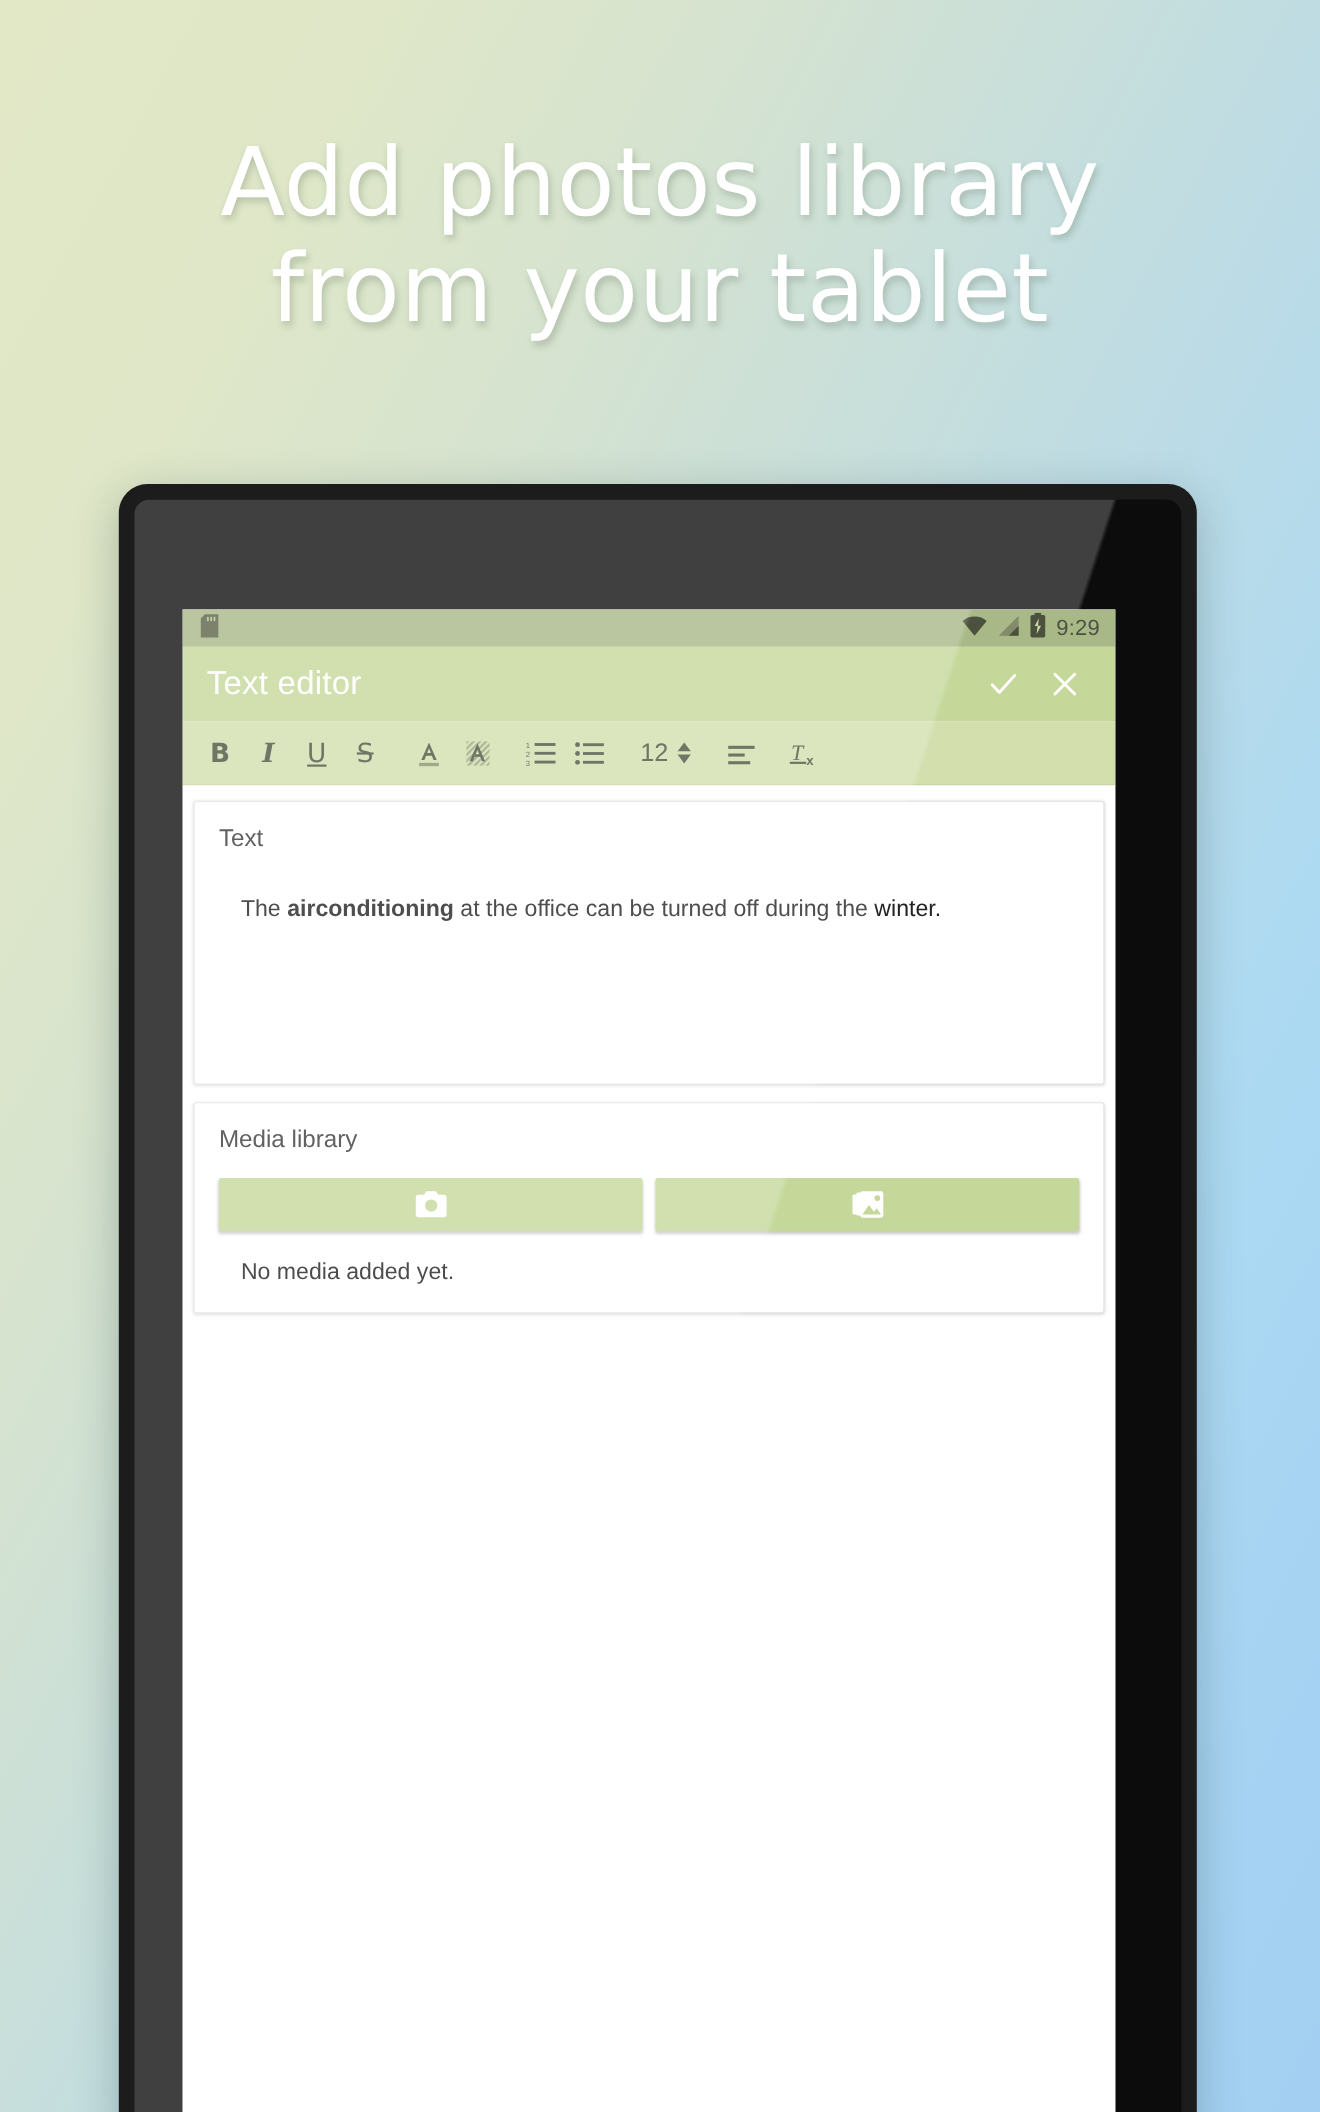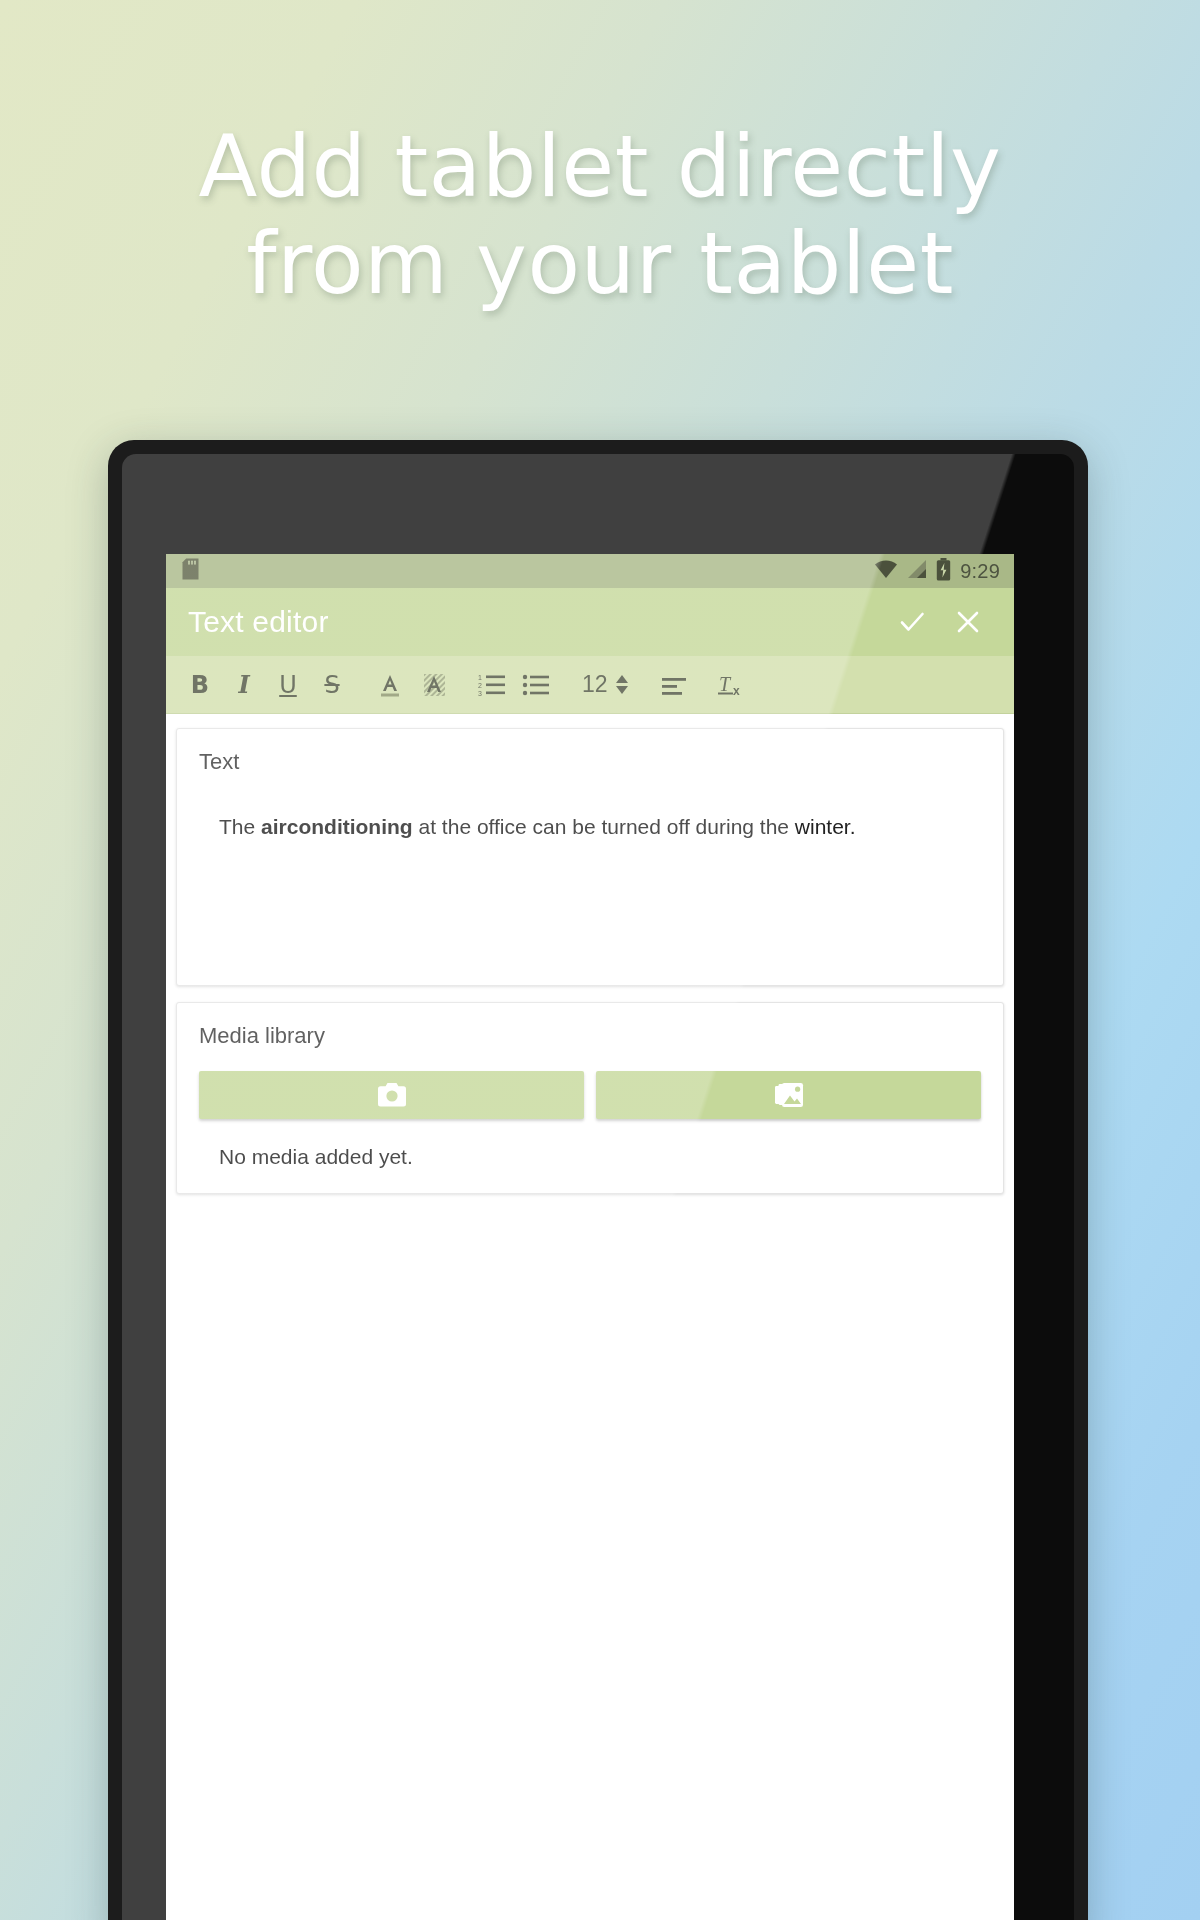--- a/index.html
+++ b/index.html
@@ -264,21 +264,21 @@
     font-size: 21px;
     color: #1f1f1f;
     margin-top: 26px;
     margin-left: 20px;
   }
 </style>
 </head>
 <body>
 
 <div id="headline">
-  <span class="hl-line">Add tablet directly</span>
+  <span class="hl-line">Add photos library</span>
   <span class="hl-line">from your tablet</span>
 </div>
 
 <div id="tablet">
   <div id="bezel-face">
     <div id="bezel-gloss"></div>
     <div id="camera"></div>
 
     <div id="screen">
       <div id="screen-gloss"></div>

